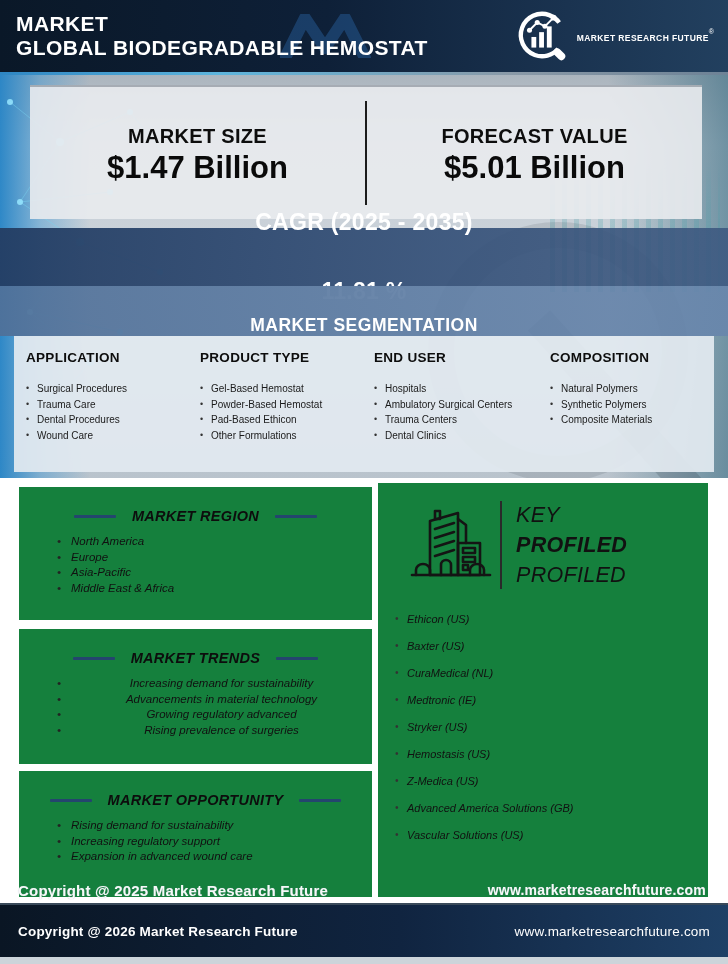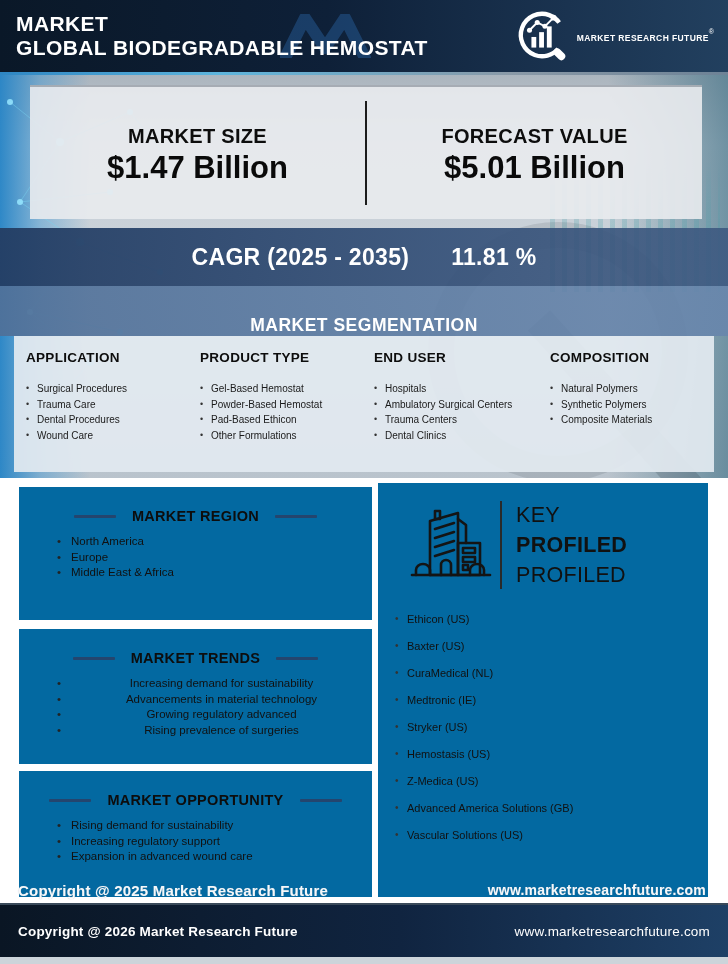--- a/index.html
+++ b/index.html
@@ -57,21 +57,21 @@
   }
   .stat-half { flex:1; text-align:center; padding-top:4px; }
   .stat-label { font-size:20px; font-weight:bold; color:#0d0d0d; letter-spacing:.3px; }
   .stat-value { font-size:31px; font-weight:bold; color:#0a0a0a; margin-top:2px; }
   .stat-divider { width:2px; height:104px; background:#1c1c1c; }
 
   
   .cagr-band {
     position:absolute; left:0; right:0; top:156px; height:58px;
     background:linear-gradient(90deg,rgba(36,62,100,.96) 0%,rgba(52,80,120,.92) 60%,rgba(60,88,128,.88) 100%);
-    display:flex; align-items:center; justify-content:center; gap:42px; z-index:3;
+    display:flex; align-items:center; justify-content:center; gap:42px; z-index:3;flex-direction:column;
   }
   .cagr-label, .cagr-value { color:#fff; font-size:23px; font-weight:bold; letter-spacing:.3px; }
 
   
   .seg-band {
     position:absolute; left:0; right:0; top:214px; height:50px;
     background:linear-gradient(90deg,rgba(80,112,152,.92),rgba(104,134,172,.9));
     display:flex; align-items:flex-end; justify-content:center; z-index:3;
   }
   .seg-band-title { color:#fff; font-size:17.5px; font-weight:bold; letter-spacing:.5px; }
@@ -84,21 +84,21 @@
     padding:14px 0 0 12px;
   }
   .seg-col { padding-right:8px; }
   .seg-heading { font-size:13.5px; font-weight:bold; color:#0d0d0d; letter-spacing:.3px; margin-bottom:16px; }
   ul.seg-list { list-style:none; }
   ul.seg-list li { position:relative; padding-left:11px; font-size:10px; color:#1a1a1a; line-height:15.5px; }
   ul.seg-list li::before { content:"•"; position:absolute; left:0; top:0; font-size:9px; color:#333; }
 
   
   .bottom { position:absolute; left:0; top:478px; width:728px; height:425px; background:#fff; }
-  .panel { background:#0369a1; position:absolute; }
+  .panel { background:#15803d; position:absolute;font-style:italic; }
   .p-region      { left:19px; width:353px; top:9px;  height:133px; }
   .p-trends      { left:19px; width:353px; top:151px; height:135px;text-align:center; }
   .p-opportunity { left:19px; width:353px; top:293px; height:126px; }
   .p-companies   { left:378px; width:330px; top:5px; height:414px; }
 
   .panel-heading-row { display:flex; align-items:center; justify-content:center; gap:16px; padding-top:21px; }
   .heading-dash { width:42px; height:3px; background:#24456e; border-radius:1px; }
   .panel-heading { font-size:14.5px; font-weight:bold; color:#0d0d0d; letter-spacing:.3px; }
   ul.panel-list { list-style:none; margin:10px 0 0 38px; }
   ul.panel-list li { position:relative; padding-left:14px; font-size:11.5px; color:#111; line-height:15.5px; }
@@ -255,20 +255,21 @@
 
     <div class="panel p-region">
       <div class="panel-heading-row">
         <span class="heading-dash"></span>
         <span class="panel-heading">MARKET REGION</span>
         <span class="heading-dash"></span>
       </div>
       <ul class="panel-list">
           <li>North America</li>
           <li>Europe</li>
+          <li>Asia-Pacific</li>
           <li>Middle East &amp; Africa</li>
         </ul>
     </div>
 
     <div class="panel p-trends">
       <div class="panel-heading-row">
         <span class="heading-dash"></span>
         <span class="panel-heading">MARKET TRENDS</span>
         <span class="heading-dash"></span>
       </div>

